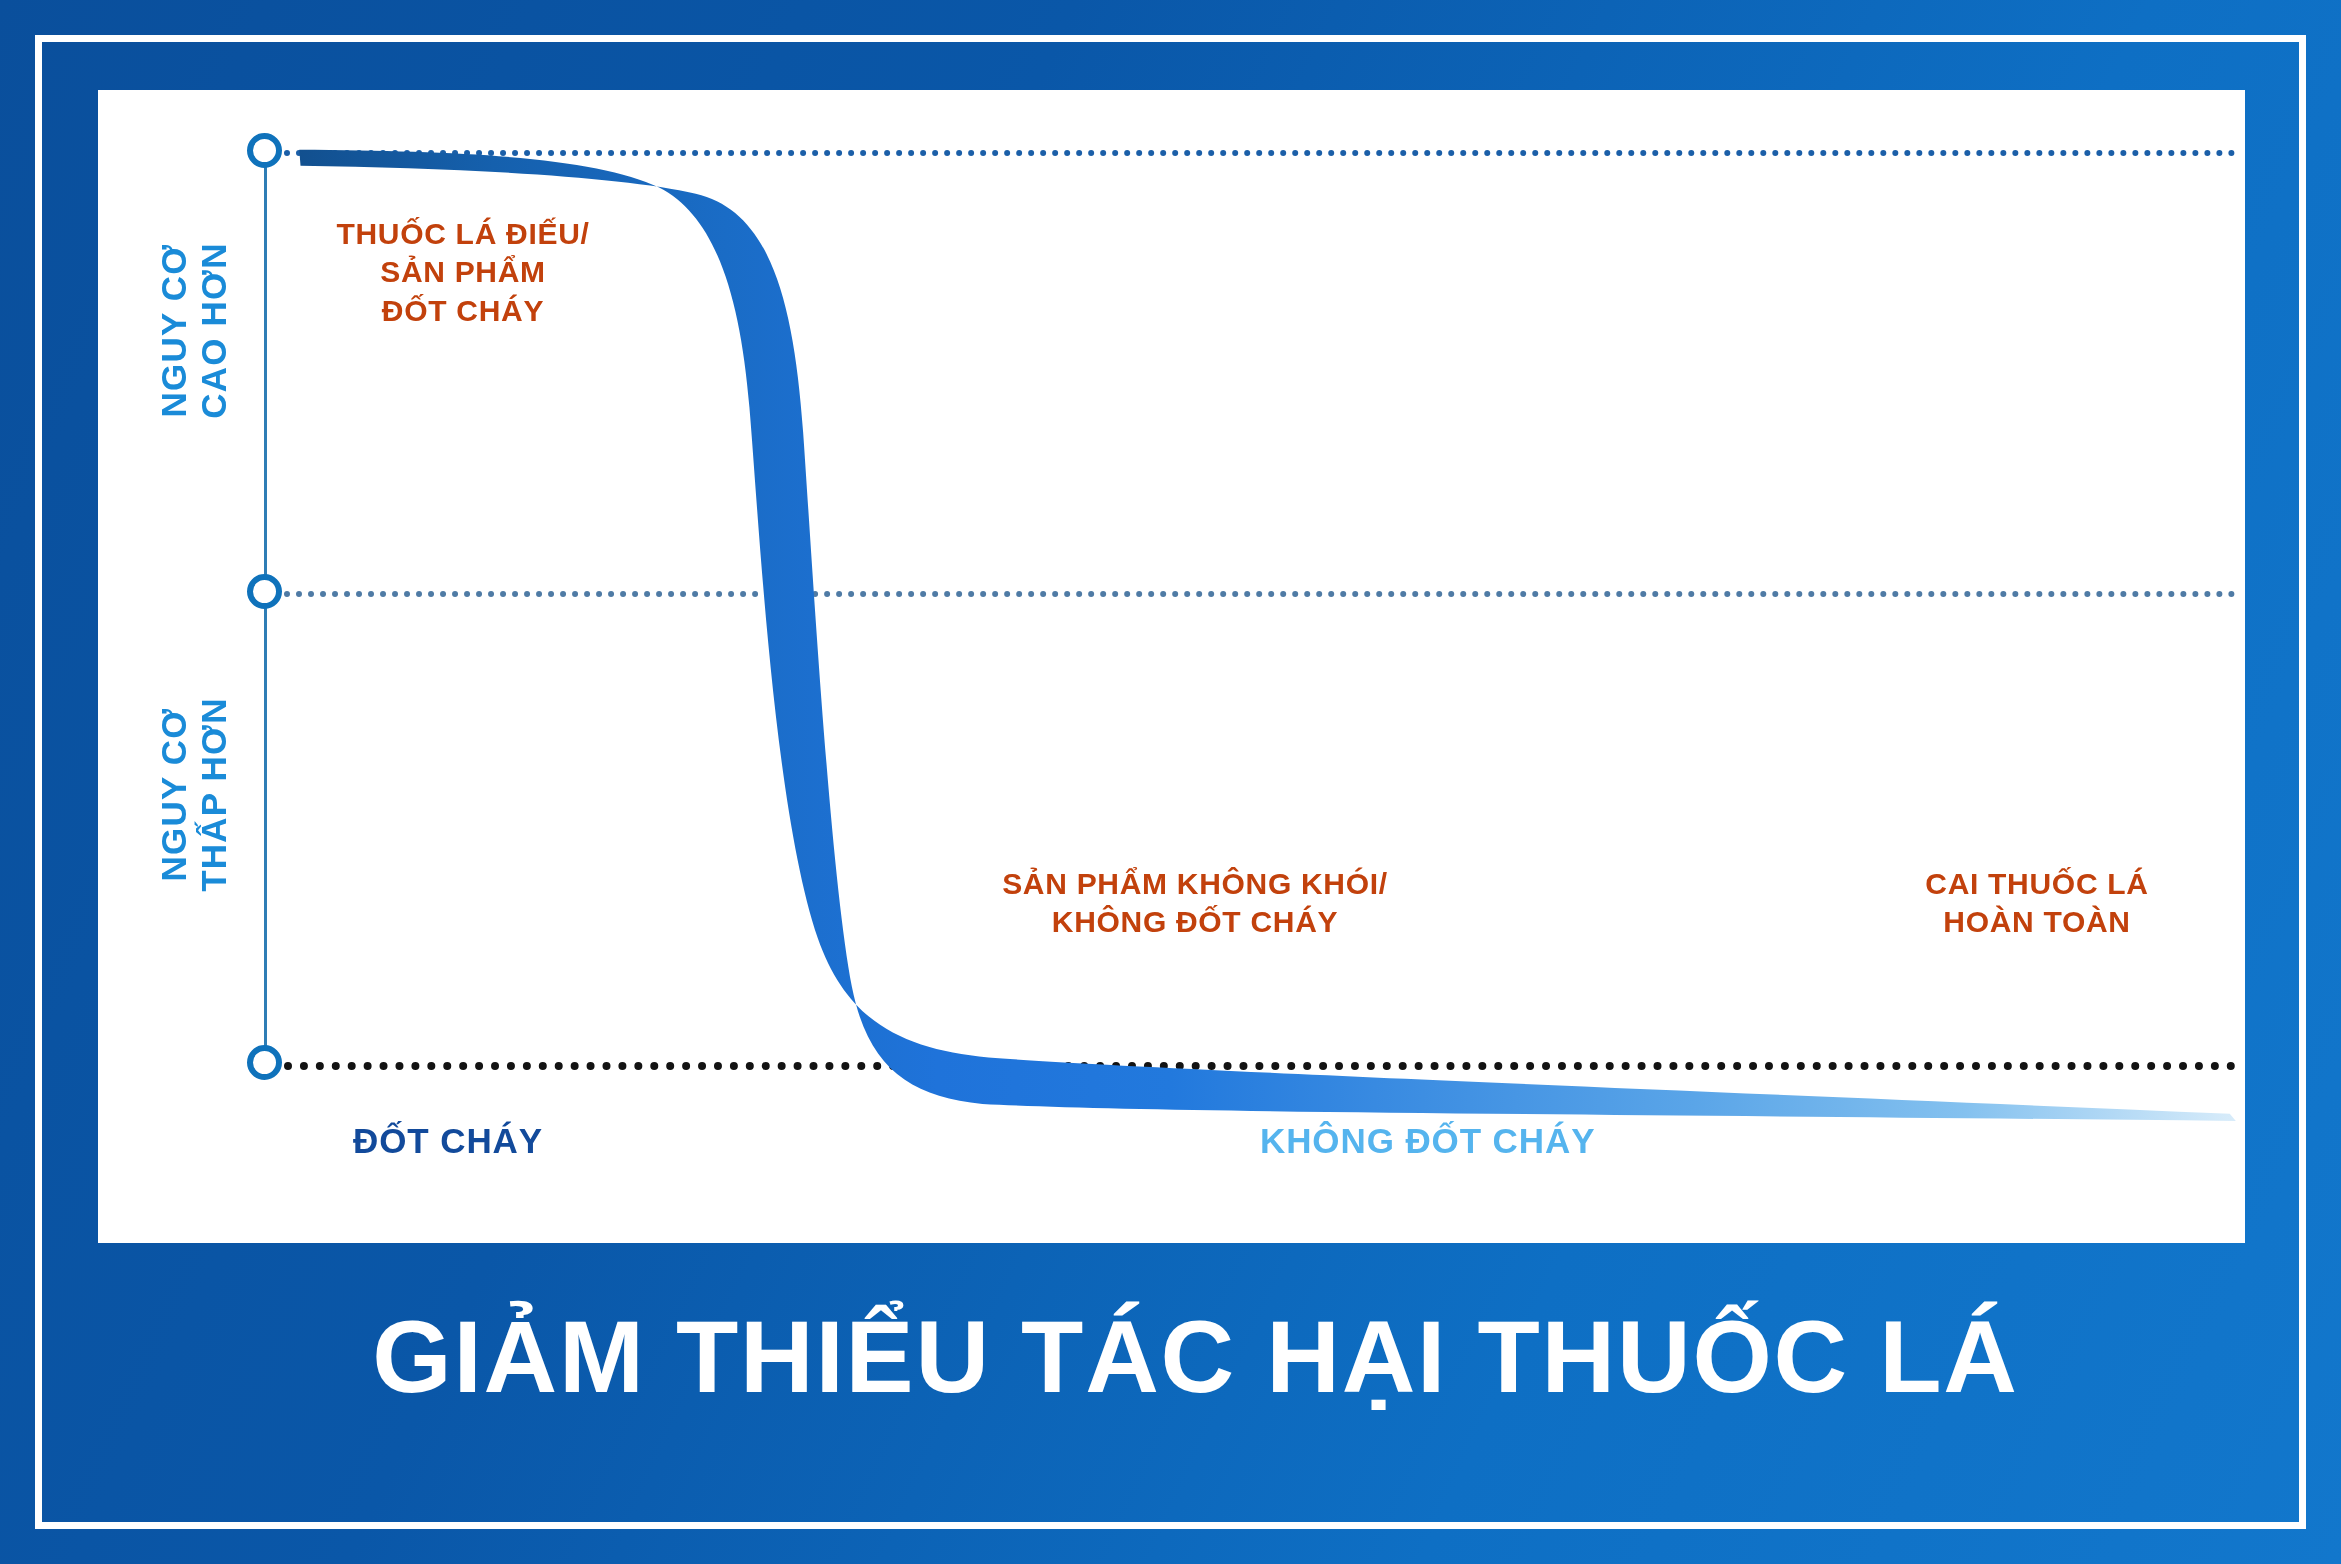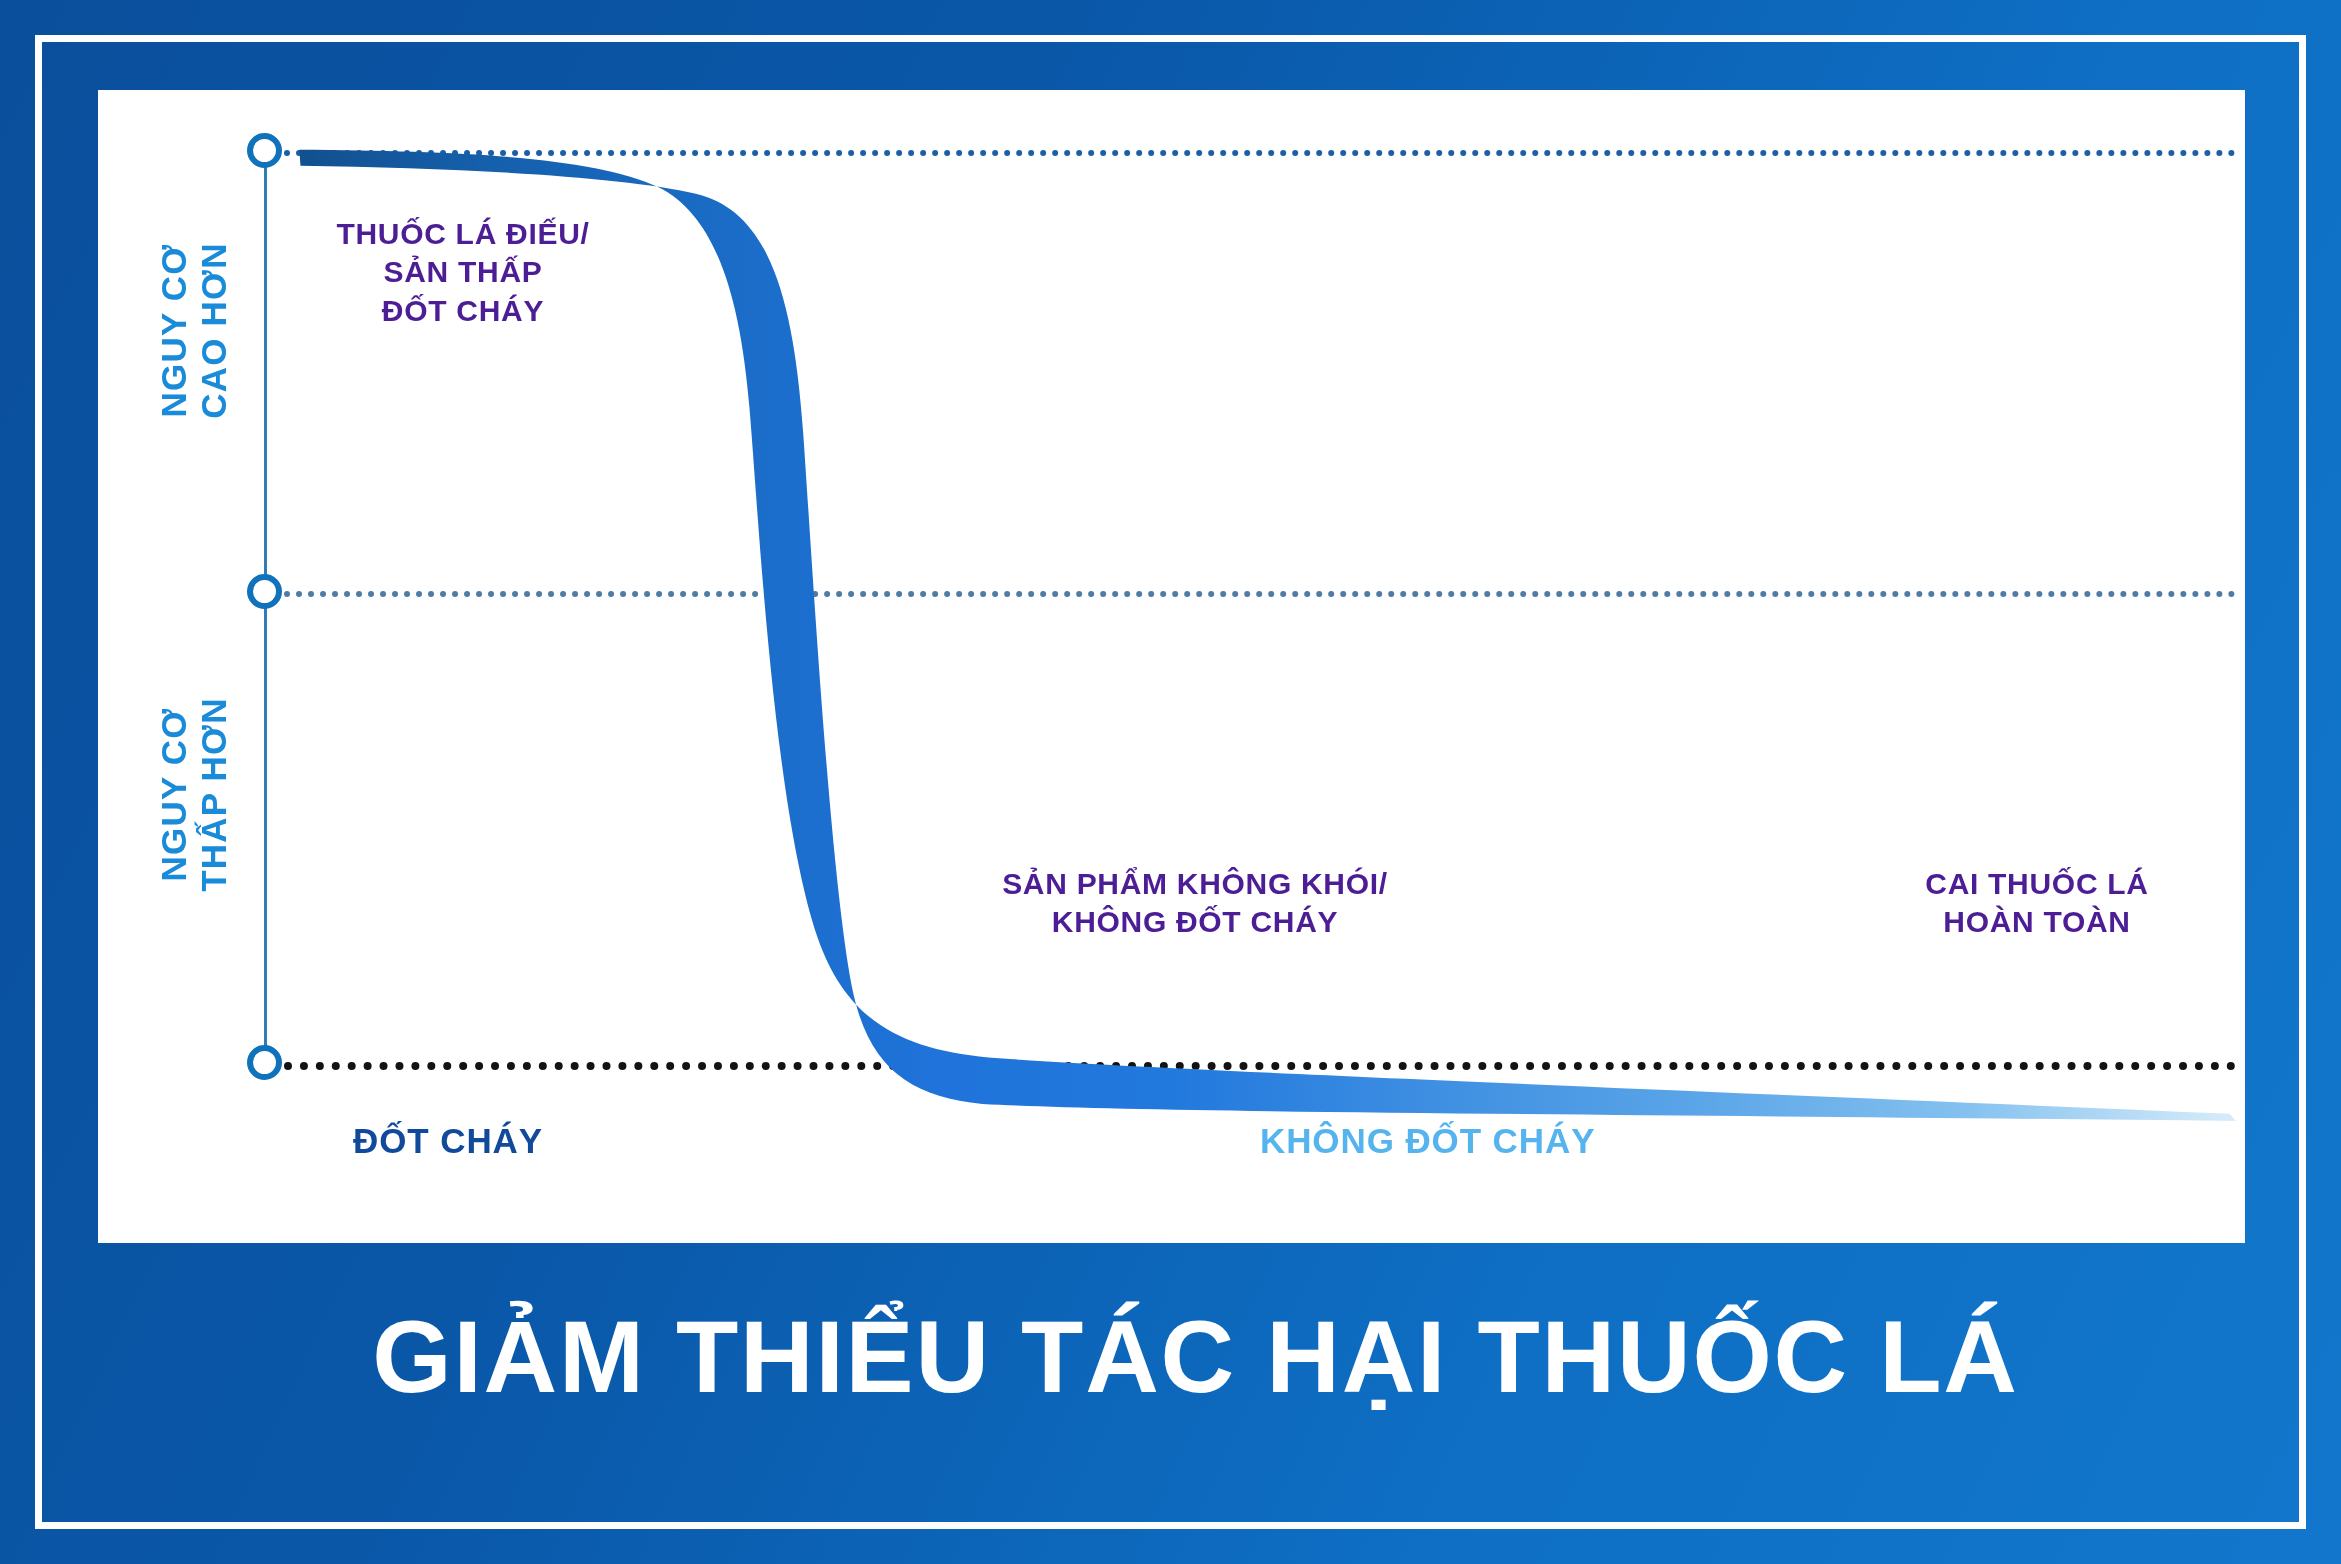--- a/index.html
+++ b/index.html
@@ -133,21 +133,21 @@
   #vlabel-low {
     left: -32px;
     top: 665px;
     width: 256px;
   }
   .vlabel span { display: block; }
 
   
   .annot {
     position: absolute;
-    color: #4c1d95;
+    color: #c2410c;
     font-weight: bold;
     font-size: 30px;
     letter-spacing: 0.7px;
     line-height: 1.28;
     text-align: center;
     white-space: nowrap;
   }
   .annot span { display: block; }
 
   #annot-combustible {
@@ -264,21 +264,21 @@
         <span>NGUY CƠ</span>
         <span>CAO HƠN</span>
       </div>
       <div class="vlabel" id="vlabel-low">
         <span>NGUY CƠ</span>
         <span>THẤP HƠN</span>
       </div>
 
       <div class="annot" id="annot-combustible">
         <span>THUỐC LÁ ĐIẾU/</span>
-        <span>SẢN THẤP</span>
+        <span>SẢN PHẨM</span>
         <span>ĐỐT CHÁY</span>
       </div>
 
       <div class="annot" id="annot-smokefree">
         <span>SẢN PHẨM KHÔNG KHÓI/</span>
         <span>KHÔNG ĐỐT CHÁY</span>
       </div>
 
       <div class="annot" id="annot-quit">
         <span>CAI THUỐC LÁ</span>

